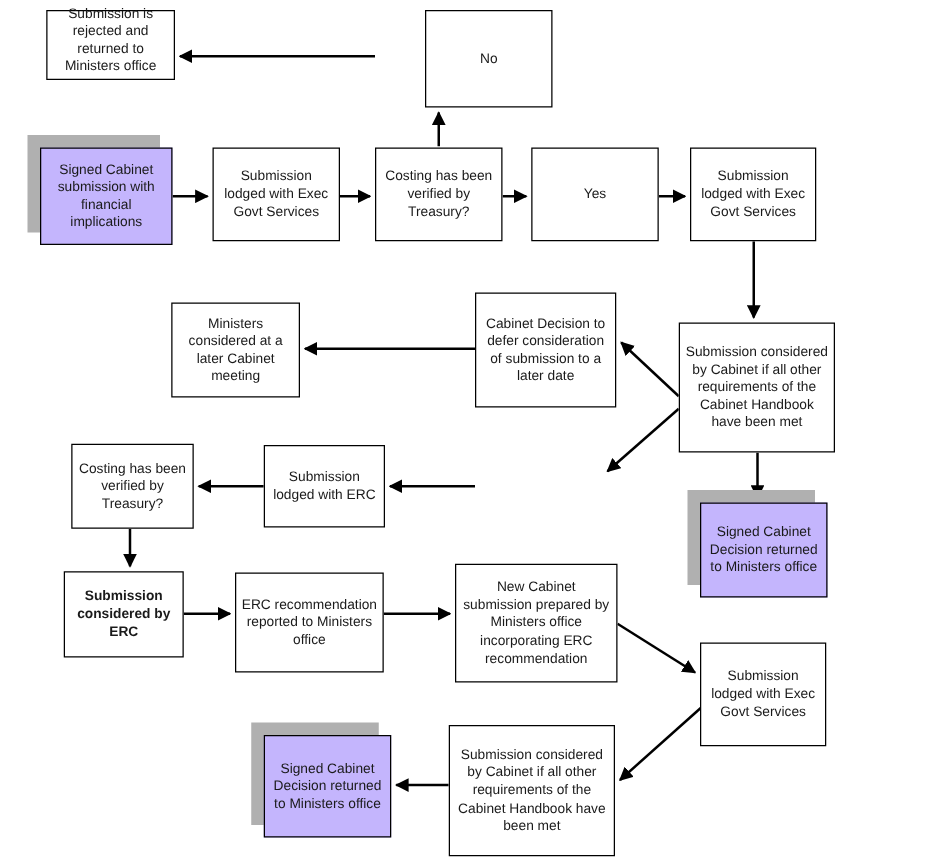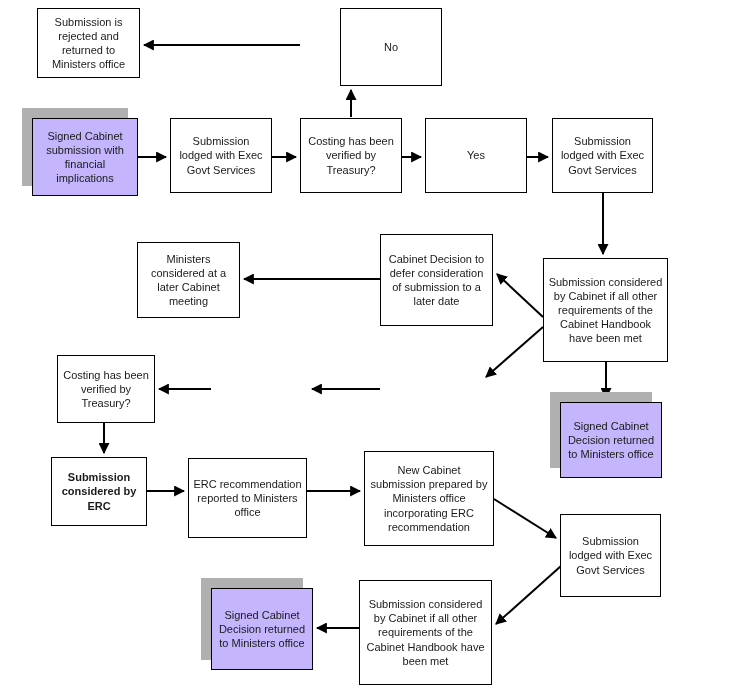--- a/index.html
+++ b/index.html
@@ -42,21 +42,21 @@
   }
   .node.shaded {
     background: #c4b5fd;
     box-shadow: -10px -10px 0 0 #b0b0b0;
   }
   .node span {
     display: block;
   }
 
   
-  #n-rejected            { left: 37px;  top: 8px;   width: 103px; height: 70px; }
+  #n-rejected            { left: 37px;  top: 8px;   width: 103px; height: 56px; align-items: flex-end; }
   #n-no                  { left: 300px; top: 8px;   width: 102px; height: 78px; margin-left: 40px; }
   #n-signed-submission   { left: 32px;  top: 118px; width: 106px; height: 78px; }
   #n-lodged-egs-1        { left: 170px; top: 118px; width: 102px; height: 75px; }
   #n-costing-1           { left: 300px; top: 118px; width: 102px; height: 75px; }
   #n-yes                 { left: 425px; top: 118px; width: 102px; height: 75px; }
   #n-lodged-egs-2        { left: 552px; top: 118px; width: 101px; height: 75px; }
   #n-later-meeting       { left: 137px; top: 242px; width: 103px; height: 76px; }
   #n-defer               { left: 380px; top: 234px; width: 113px; height: 92px; }
   #n-considered-cab-1    { left: 543px; top: 258px; width: 125px; height: 104px; }
   #n-costing-2           { left: 57px;  top: 355px; width: 98px;  height: 68px; }
@@ -139,20 +139,23 @@
   </div>
 
   <div class="node" id="n-considered-cab-1">
     <span>Submission considered by Cabinet if all other requirements of the Cabinet Handbook have been met</span>
   </div>
 
   <div class="node" id="n-costing-2">
     <span>Costing has been verified by Treasury?</span>
   </div>
 
+  <div class="node" id="n-lodged-erc">
+    <span>Submission lodged with ERC</span>
+  </div>
 
 
   <div class="node shaded" id="n-signed-decision-1">
     <span>Signed Cabinet Decision returned to Ministers office</span>
   </div>
 
   <div class="node" id="n-considered-erc">
     <span>Submission considered by ERC</span>
   </div>
 

